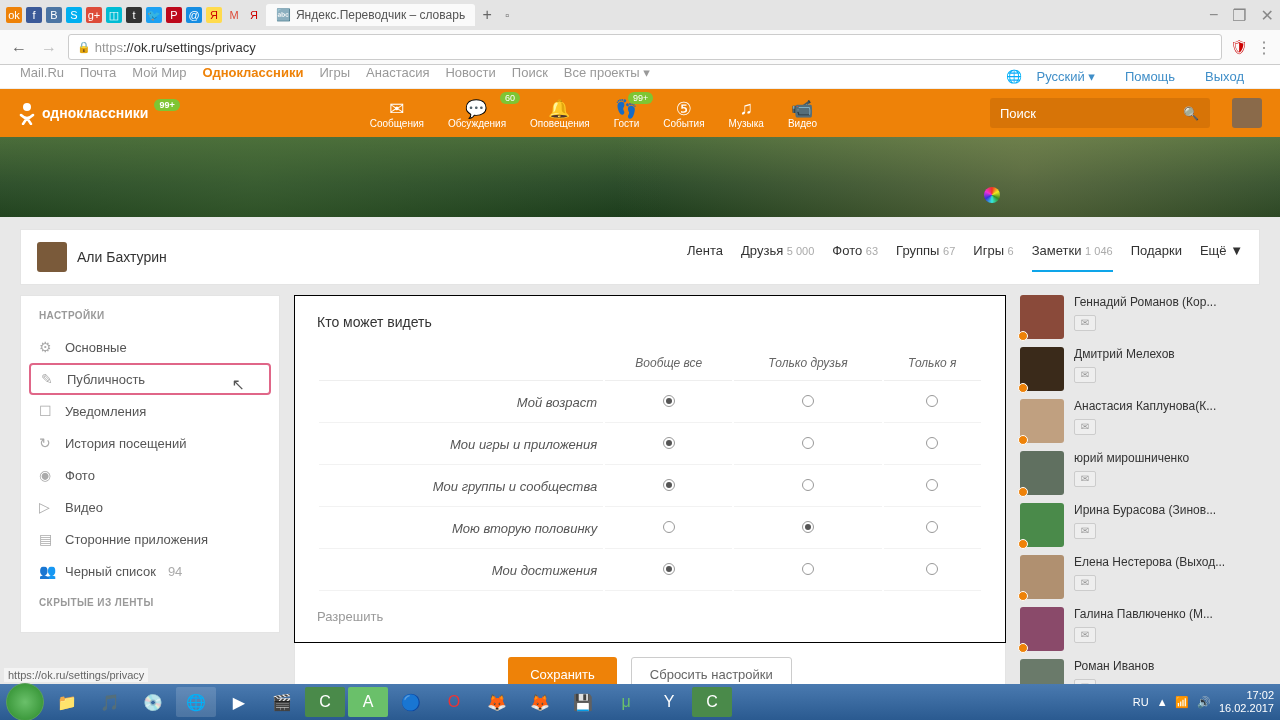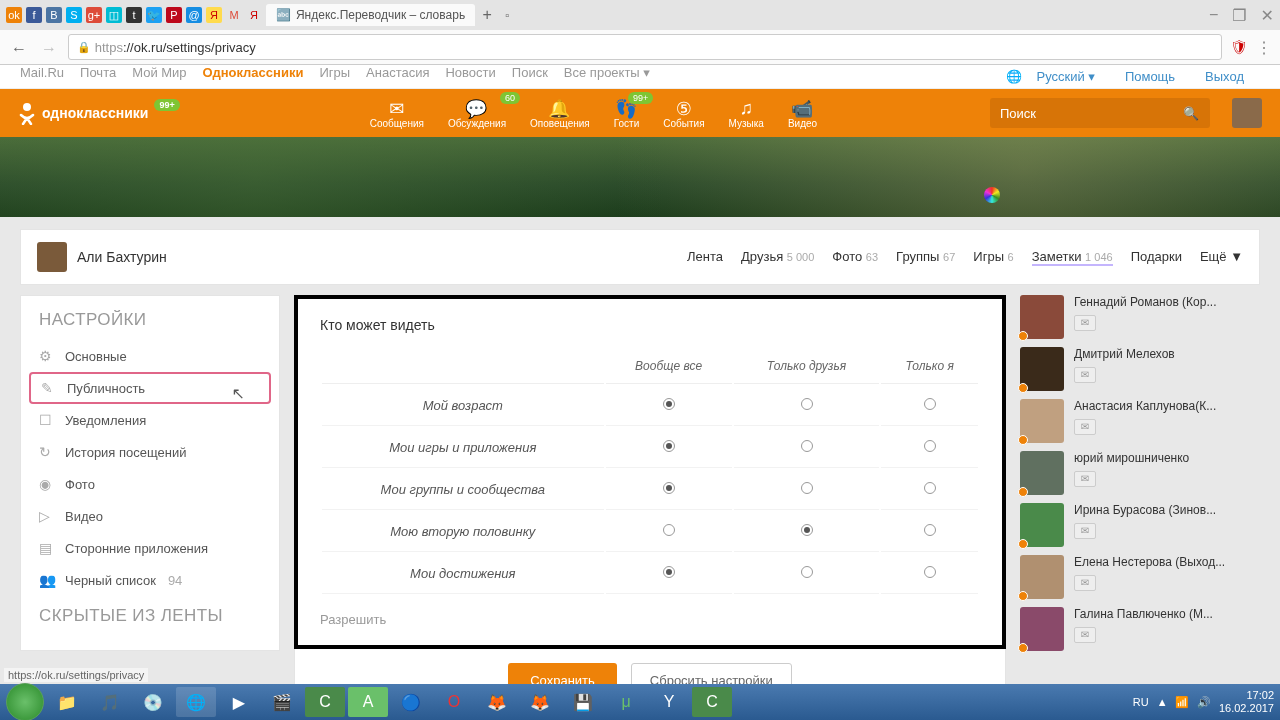--- a/index.html
+++ b/index.html
@@ -49,39 +49,39 @@
 .center-col { flex: 1; }
 .right-col { width: 240px; }
 
 
 .profile-bar { background: #fff; padding: 12px 16px; display: flex; align-items: center; margin-bottom: 10px; border: 1px solid #e4e4e4; }
 .profile-ava { width: 30px; height: 30px; background: #7a5a3a; border-radius: 3px; margin-right: 10px; }
 .profile-name { font-size: 14px; color: #333; }
 .profile-tabs { margin-left: auto; display: flex; gap: 18px; font-size: 13px; }
 .profile-tabs span { color: #333; }
 .profile-tabs .cnt { color: #aaa; font-size: 11px; }
-.profile-tabs .active { color: #ee8208; border-bottom: 2px solid #c4b5fd; }
+.profile-tabs .active { color: #ee8208; border-bottom: 2px solid #0ea5e9; padding-bottom: 12px; }
 
 
 .settings-box { background: #fff; border: 1px solid #e4e4e4; padding: 14px 0; }
-.settings-hdr { font-size: 17px; color: #999; padding: 0 18px 10px; letter-spacing: .4px; }
+.settings-hdr { font-size: 10px; color: #999; padding: 0 18px 10px; letter-spacing: .4px; font-weight: bold; }
 .settings-item { display: flex; align-items: center; gap: 10px; padding: 8px 18px; font-size: 13px; color: #555; cursor: pointer; }
 .settings-item .sicon { width: 16px; color: #aaa; font-size: 14px; }
 .settings-item.highlighted { border: 2px solid #e06688; border-radius: 4px; margin: 0 8px; padding: 6px 10px; position: relative; }
 .settings-item .cnt { color: #aaa; margin-left: 2px; }
 .cursor { position: absolute; right: 24px; top: 10px; font-size: 16px; }
 
 
-.panel { background: #fff; border: 4px solid #000000; padding: 18px 22px; }
+.panel { background: #fff; border: 1px solid #000000; padding: 18px 22px; }
 .panel-title { font-size: 14px; color: #333; margin-bottom: 14px; }
 .priv-table { width: 100%; font-style: italic; }
 .priv-table th { font-size: 12px; color: #666; font-weight: normal; padding: 10px 6px; text-align: center; border-bottom: 1px solid #eee; }
 .priv-table th:first-child { text-align: left; }
 .priv-table td { font-size: 13px; color: #555; padding: 12px 6px; border-bottom: 1px solid #f2f2f2; text-align: center; }
-.priv-table td:first-child { text-align: center; }
+.priv-table td:first-child { text-align: right; }
 .radio { width: 12px; height: 12px; border: 1px solid #999; border-radius: 50%; display: inline-block; position: relative; }
 .radio.sel::after { content: ""; position: absolute; inset: 2px; background: #555; border-radius: 50%; }
 .next-section { color: #999; font-size: 13px; padding-top: 16px; }
 
 .action-bar { background: #fff; border: 1px solid #e4e4e4; border-top: none; padding: 14px; display: flex; gap: 14px; justify-content: center; }
 .btn-save { background: #ee8208; color: #fff; border: none; padding: 9px 22px; font-size: 13px; border-radius: 3px; cursor: pointer; }
 .btn-reset { background: #fff; color: #666; border: 1px solid #ccc; padding: 9px 18px; font-size: 13px; border-radius: 3px; cursor: pointer; }
 
 
 .friend { display: flex; gap: 10px; margin-bottom: 8px; align-items: flex-start; }
@@ -350,20 +350,24 @@
             <div class="friend-ava" style="background:#4a8a4a"></div>
             <div class="friend-info"><div class="friend-name">Ирина Бурасова (Зинов...</div><div class="friend-msg">✉</div></div>
           </div>
           <div class="friend">
             <div class="friend-ava" style="background:#b09070"></div>
             <div class="friend-info"><div class="friend-name">Елена Нестерова (Выход...</div><div class="friend-msg">✉</div></div>
           </div>
           <div class="friend">
             <div class="friend-ava" style="background:#8a4a6a"></div>
             <div class="friend-info"><div class="friend-name">Галина Павлюченко (М...</div><div class="friend-msg">✉</div></div>
+          </div>
+          <div class="friend">
+            <div class="friend-ava" style="background:#6a7a6a"></div>
+            <div class="friend-info"><div class="friend-name">Роман Иванов</div><div class="friend-msg">✉</div></div>
           </div>
         </div>
     </div>
   </div>
 </div>
 
 <div class="status-hint">https://ok.ru/settings/privacy</div>
 
 <div class="taskbar">
   <div class="tb-start"></div>

